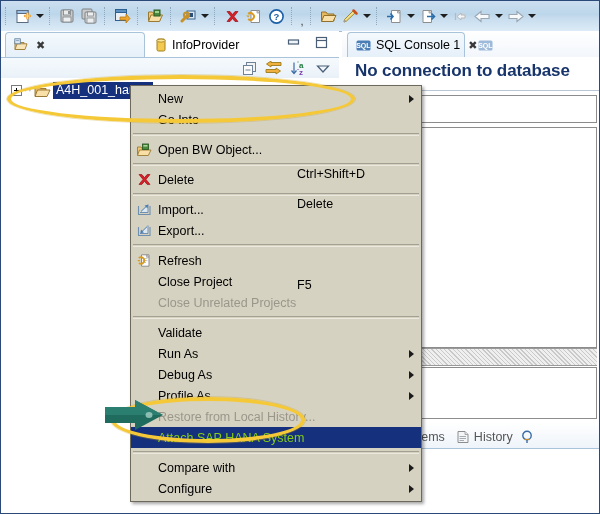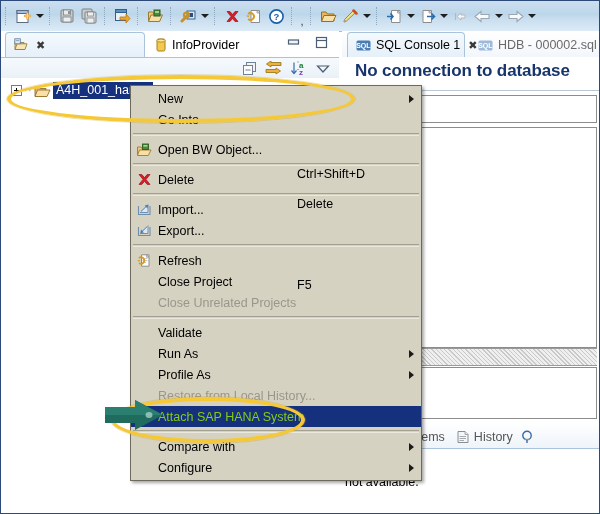--- a/index.html
+++ b/index.html
@@ -531,21 +531,20 @@
       <span>SQL Console 1</span>
       <span class="x-glyph">✖</span>
     </div>
     <div class="tab inactive" style="left:128px;color:#6a6a6a">
       <span>
         <svg class="icon-svg" width="15" height="11" viewBox="0 0 15 11">
           <rect x="0.5" y="0.5" width="14" height="10" rx="1.5" fill="#9dbada"></rect>
           <text x="7.4" y="8" font-size="7" font-weight="bold" text-anchor="middle" fill="#ffffff" font-family="Liberation Sans, sans-serif">SQL</text>
         </svg>
       </span>
-      <span>HDB - 000002.sql</span>
     </div>
   </div>
 
   <div class="pe-panel">
     <div class="pe-toolbar">
       <span>
         <svg class="icon-svg" width="15" height="15" viewBox="0 0 15 15">
           <rect x="4.5" y="1.5" width="9" height="9" fill="#f2f2f2" stroke="#6f8196"></rect>
           <rect x="1.5" y="4.5" width="9" height="9" fill="#fbfbfb" stroke="#6f8196"></rect>
           <path d="M3.5 9 L8.5 9" stroke="#6f8196" stroke-width="1"></path>
@@ -733,20 +732,25 @@
       <span class="mi-icon"></span>
       <span class="mi-label">Validate</span>
     </div>
     <div class="mi">
       <span class="mi-icon"></span>
       <span class="mi-label">Run As</span>
       <i class="submenu-arrow"></i>
     </div>
     <div class="mi">
       <span class="mi-icon"></span>
+      <span class="mi-label">Debug As</span>
+      <i class="submenu-arrow"></i>
+    </div>
+    <div class="mi">
+      <span class="mi-icon"></span>
       <span class="mi-label">Profile As</span>
       <i class="submenu-arrow"></i>
     </div>
     <div class="mi disabled">
       <span class="mi-icon"></span>
       <span class="mi-label">Restore from Local History...</span>
     </div>
     <div class="mi selected">
       <span class="mi-icon"></span>
       <span class="mi-label">Attach SAP HANA System</span>

